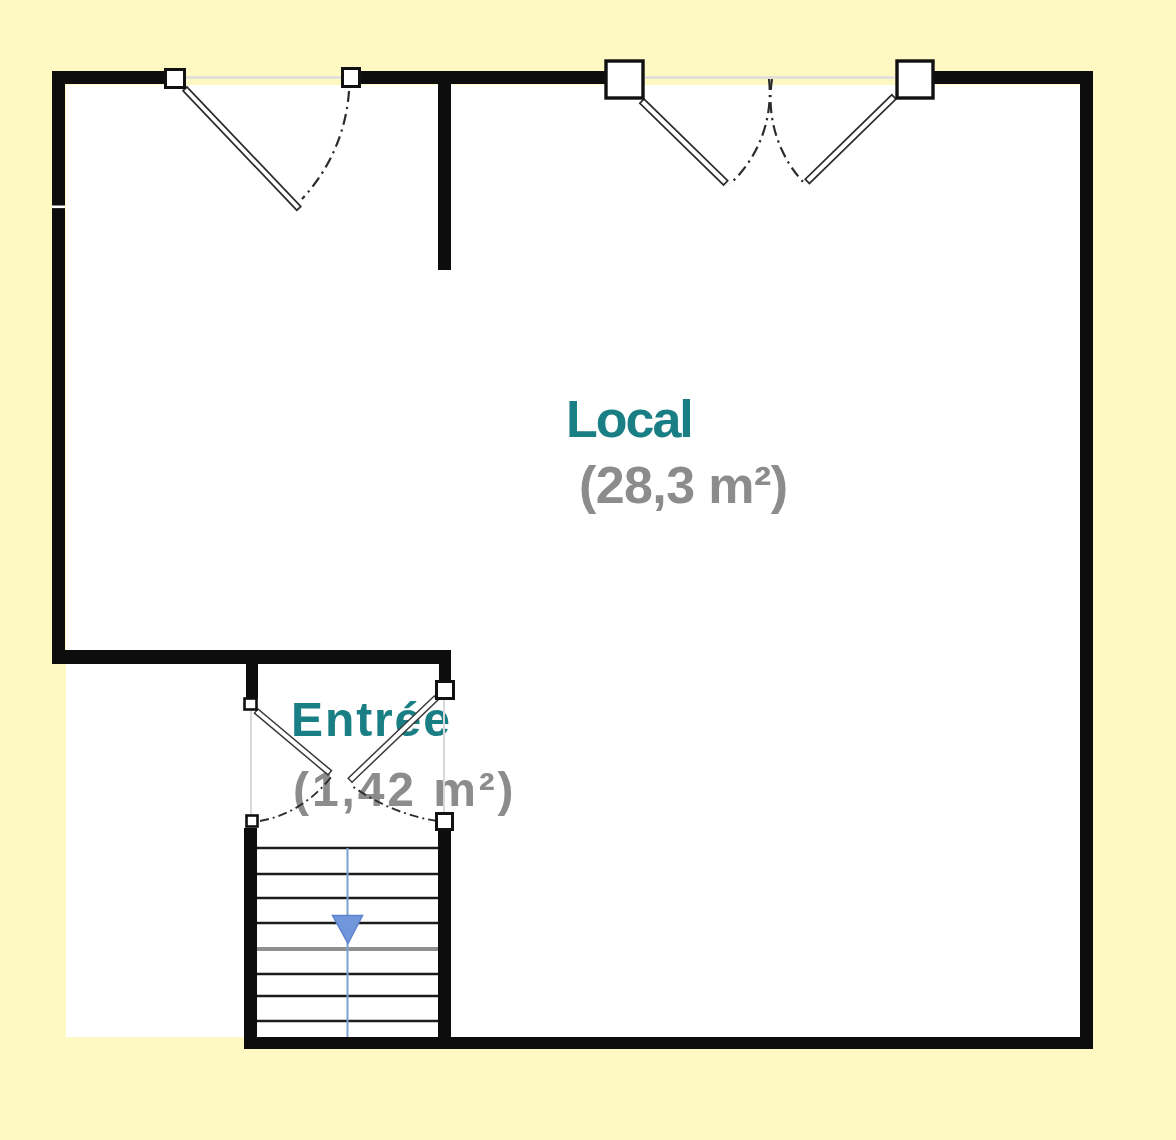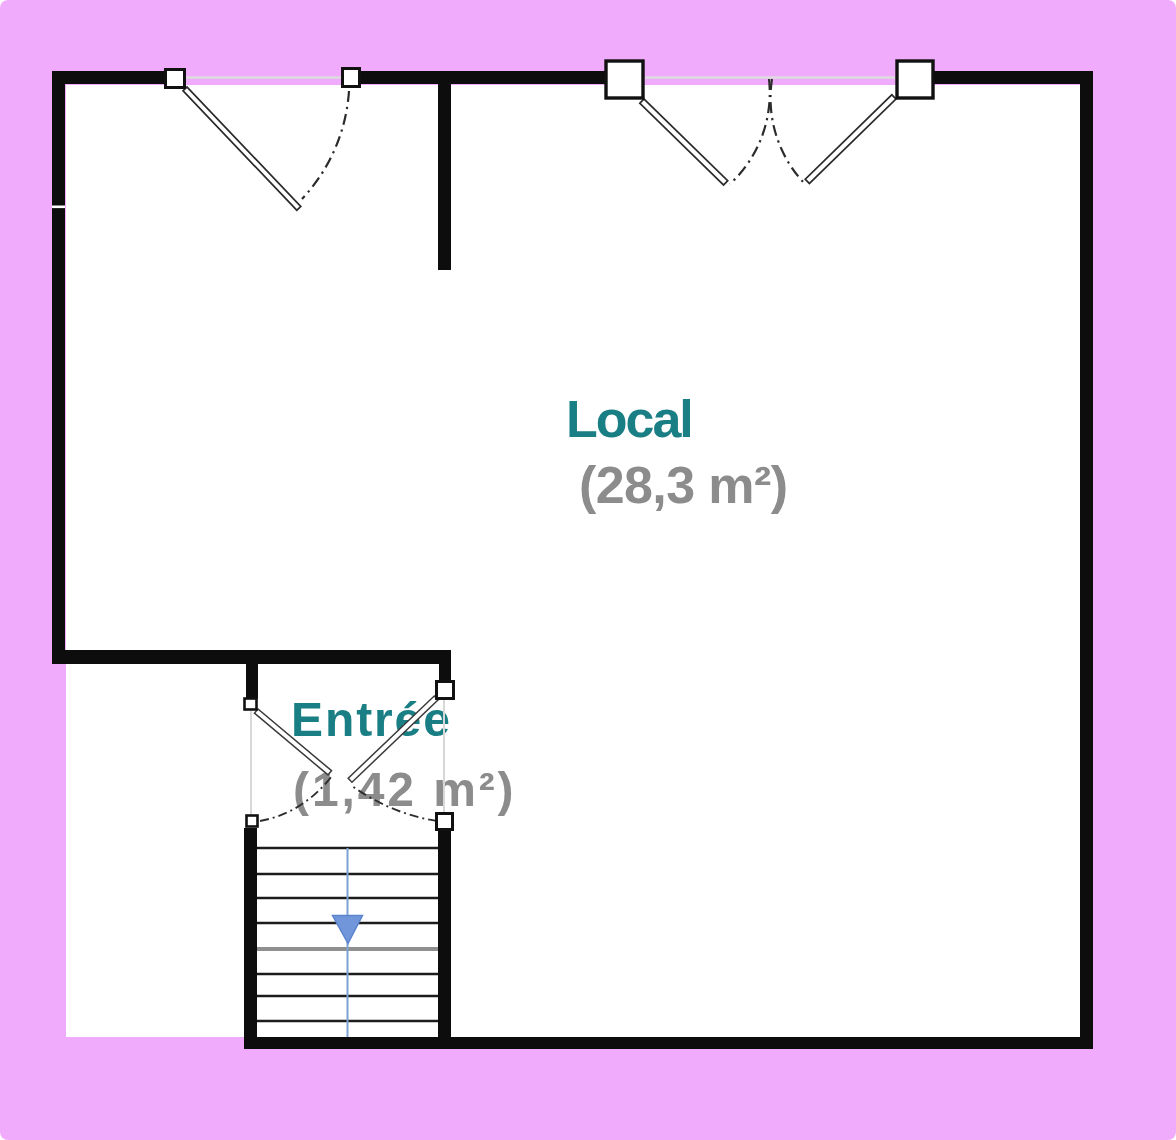--- a/index.html
+++ b/index.html
@@ -1,17 +1,17 @@
 <!DOCTYPE html>
 <html><head>
 <meta charset="utf-8">
 <style>
   html,body{margin:0;padding:0;background:#ffffff;}
-  .page{position:relative;width:1176px;height:1140px;background:#f0abfc;overflow:hidden;
-        font-family:"Liberation Sans", sans-serif;border-radius:8px;}
+  .page{position:relative;width:1176px;height:1140px;background:#fef9c3;overflow:hidden;
+        font-family:"Liberation Sans", sans-serif;}
   svg{position:absolute;left:0;top:0;}
 </style>
 </head>
 <body>
 <div class="page">
 <svg width="1176" height="1140" viewBox="0 0 1176 1140">
 
   <g>
     <rect x="66" y="85" width="1014" height="952" fill="#ffffff"></rect>
   </g>

